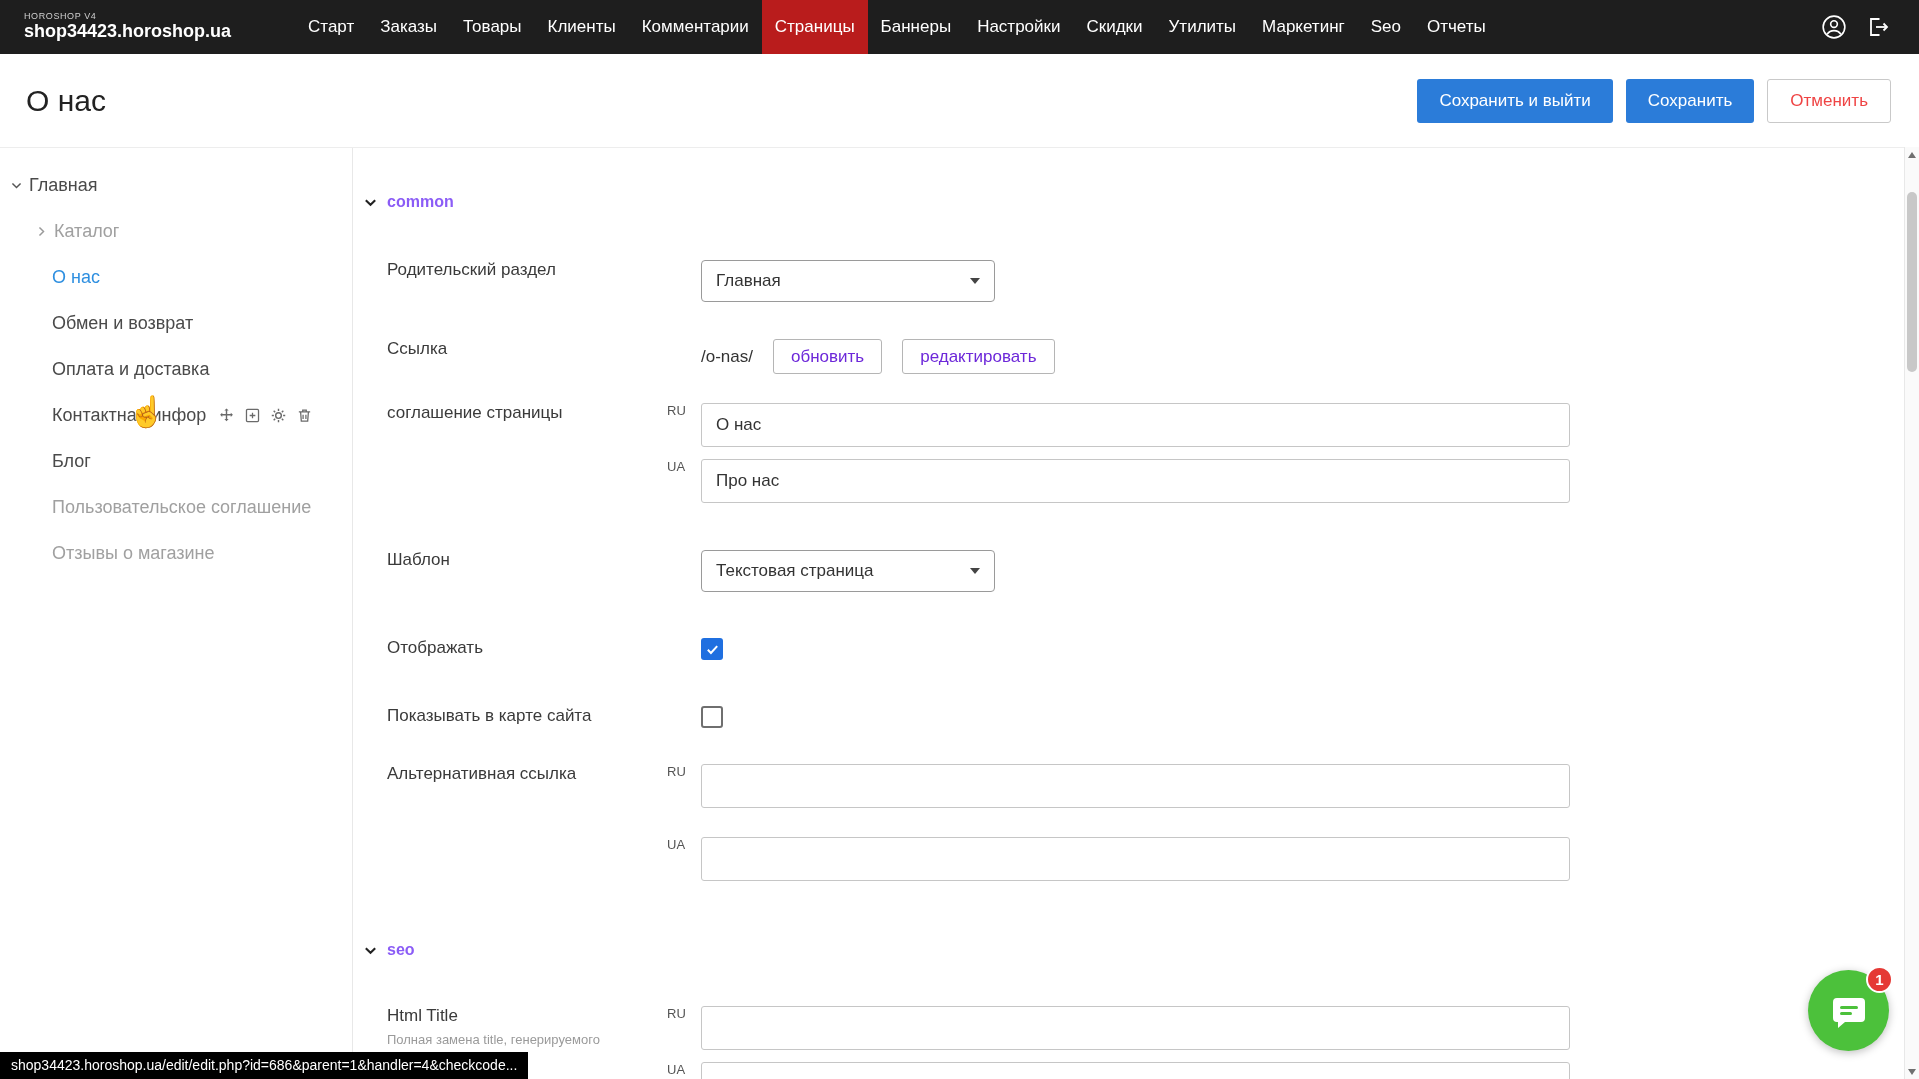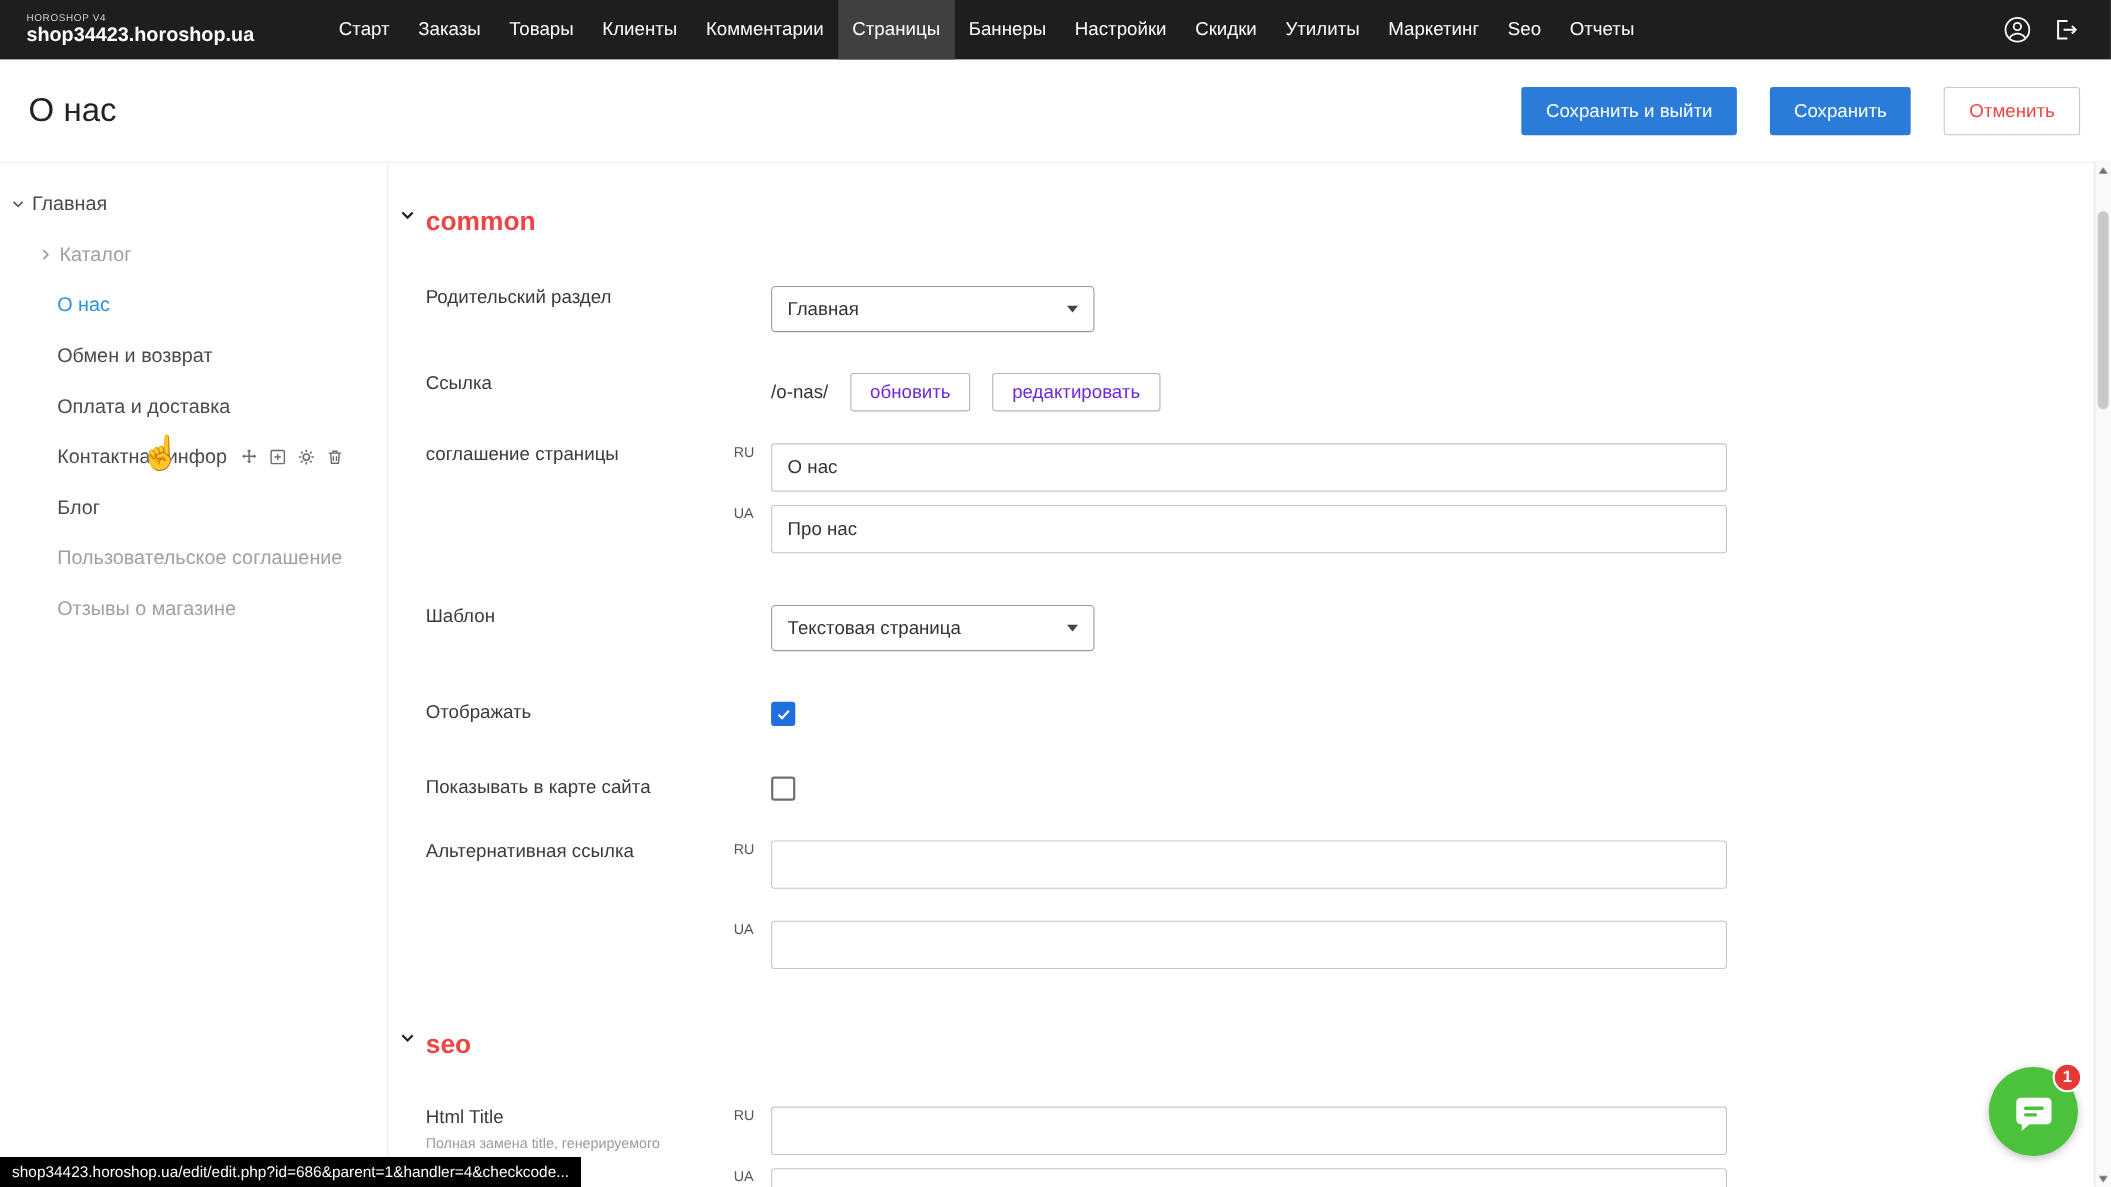--- a/index.html
+++ b/index.html
@@ -6,28 +6,28 @@
   html,body{width:1919px;height:1079px;overflow:hidden;background:#fff;color:#333;
     font-family:"Liberation Sans",sans-serif;}
 
   
   .navbar{height:54px;background:#1e1e1e;display:flex;align-items:center;color:#fff;position:relative;z-index:5}
   .logo{padding-left:24px;margin-right:64px;line-height:1.1;cursor:pointer}
   .logo-top{font-size:9px;letter-spacing:.6px;color:#cfcfcf}
   .logo-domain{font-size:18px;font-weight:bold}
   .menu{display:flex;align-items:stretch;height:100%}
   .menu-item{display:flex;align-items:center;padding:0 13px;font-size:17px;cursor:pointer;white-space:nowrap}
-  .menu-item.active{background:#404040}
+  .menu-item.active{background:#b91c1c}
   .nav-right{margin-left:auto;display:flex;align-items:center;gap:18px;padding-right:28px}
   .nav-icon{width:26px;height:26px;display:flex;align-items:center;justify-content:center;cursor:pointer}
 
   
   .titlebar{height:93px;display:flex;align-items:center;padding:0 28px 0 26px;background:#fff}
   .page-title{font-size:30px;font-weight:400;color:#222}
-  .actions{margin-left:auto;display:flex;gap:30px}
+  .actions{margin-left:auto;display:flex;gap:13px}
   .btn{height:44px;border-radius:3px;font-size:17px;padding:0 22px;border:none;cursor:pointer;
     font-family:"Liberation Sans",sans-serif}
   .btn-primary{background:#2b7cd9;color:#fff}
   .btn-outline{background:#fff;border:1px solid #c9c9c9;color:#ef4444}
 
   
   .content{display:flex;height:932px;border-top:1px solid #ededed;position:relative}
 
   
   .sidebar{width:353px;border-right:1px solid #e8e8e8;padding-top:14px;position:relative;flex:none}
@@ -38,21 +38,21 @@
   .tree-row.muted{color:#a0a0a0}
   .tree-row.selected{color:#2e8fe0}
   .chev{width:19px;display:flex;align-items:center;justify-content:flex-start;flex:none}
   .row-icons{display:flex;align-items:center;gap:9px;margin-left:12px}
   .row-icons svg{display:block;cursor:pointer}
   .mouse-cursor{position:absolute;left:128px;top:246px;font-size:30px;color:#222;
     text-shadow:0 0 2px #fff;pointer-events:none}
 
   
   .main{flex:1;padding:40px 30px 0 34px;overflow:hidden}
-  .section-header{display:flex;align-items:flex-start;font-size:24px;font-weight:bold;color:#ef4444;
+  .section-header{display:flex;align-items:center;font-size:16px;font-weight:bold;color:#8b5cf6;
     margin-left:-24px;height:28px;cursor:pointer}
   .section-header .schev{width:24px;display:flex;align-items:center}
   .form-row{display:flex;align-items:flex-start}
   .flabel{width:280px;font-size:17px;color:#3a3a3a;flex:none}
   .flang{width:34px;font-size:13px;color:#555;flex:none}
   .fcontrol{display:flex;align-items:center}
   .select{width:294px;height:42px;border:1px solid #9a9a9a;border-radius:4px;background:#fff;
     display:flex;align-items:center;padding:0 14px;font-size:17px;cursor:pointer}
   .select .caret{margin-left:auto;width:0;height:0;border-left:5px solid transparent;
     border-right:5px solid transparent;border-top:6px solid #444}

